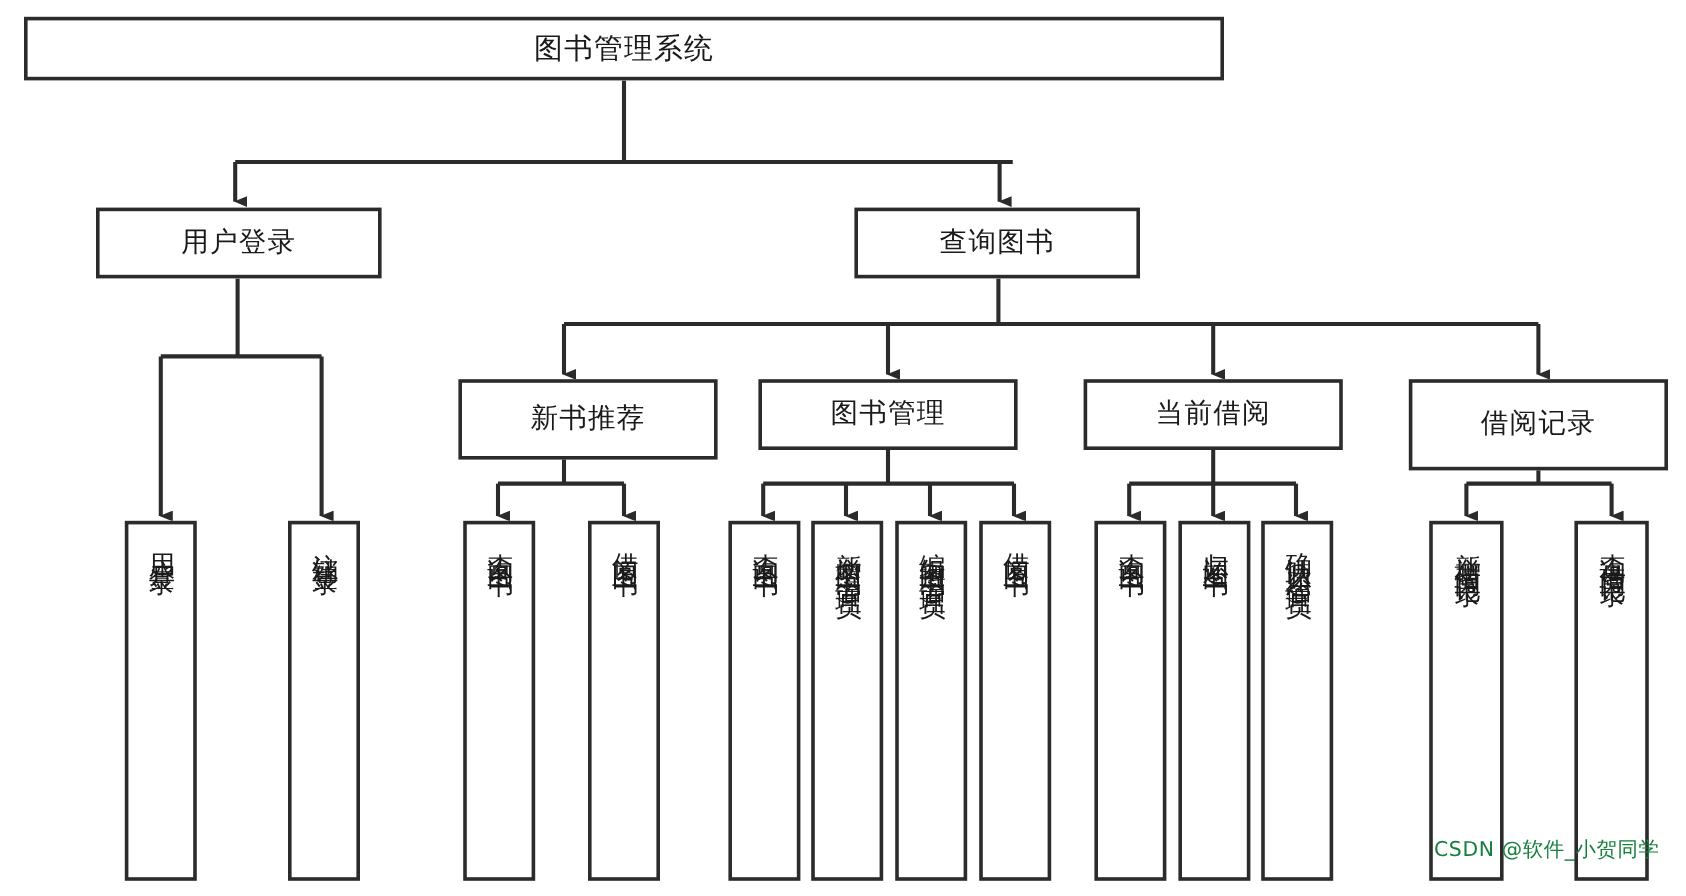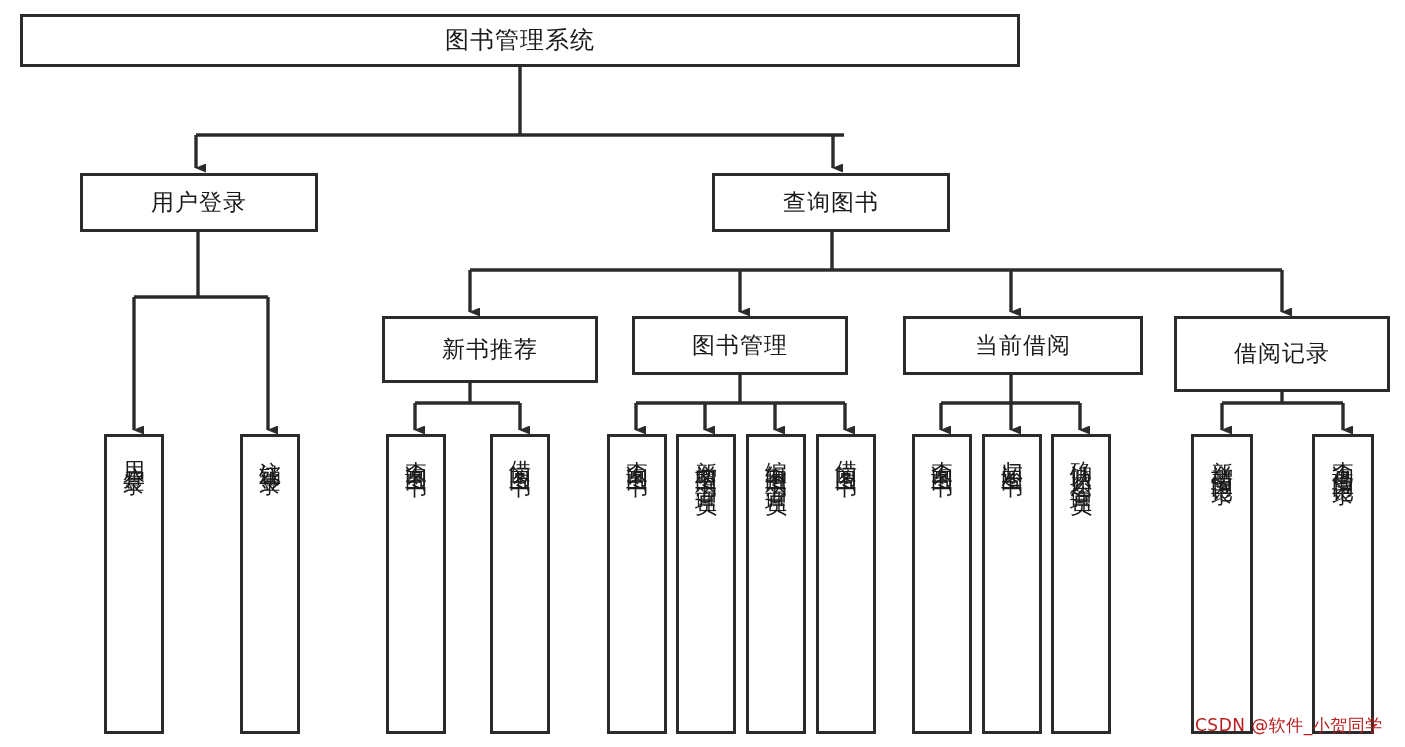--- a/index.html
+++ b/index.html
@@ -62,23 +62,23 @@
     text-orientation: upright;
     font-size: 22px;
     letter-spacing: 5px;
     line-height: 1;
     white-space: nowrap;
     display: block;
   }
   .watermark {
     position: absolute;
     left: 1195px;
-    top: 714px;
+    top: 696px;
     font-size: 17px;
-    color: #b91c1c;
+    color: #15803d;
     letter-spacing: 0.5px;
     white-space: nowrap;
     z-index: 3;
     font-family: "DejaVu Sans", "Liberation Sans", sans-serif;
   }
 </style>
 </head>
 <body>
 
 <div id="canvas">
@@ -143,21 +143,21 @@
   <div class="node h" style="left:712px; top:173px; width:238px; height:59px;">
     <span class="label">查询图书</span>
   </div>
 
   <div class="node h" style="left:382px; top:316px; width:216px; height:67px;">
     <span class="label">新书推荐</span>
   </div>
   <div class="node h" style="left:632px; top:316px; width:216px; height:59px;">
     <span class="label">图书管理</span>
   </div>
-  <div class="node h" style="left:903px; top:316px; width:240px; height:59px;">
+  <div class="node h" style="left:903px; top:316px; width:216px; height:59px;">
     <span class="label">当前借阅</span>
   </div>
   <div class="node h" style="left:1174px; top:316px; width:216px; height:76px;">
     <span class="label">借阅记录</span>
   </div>
 
   <div class="node v" style="left:104px; top:434px; width:60px; height:300px;">
     <span class="label">用户登录</span>
   </div>
   <div class="node v" style="left:240px; top:434px; width:60px; height:300px;">

